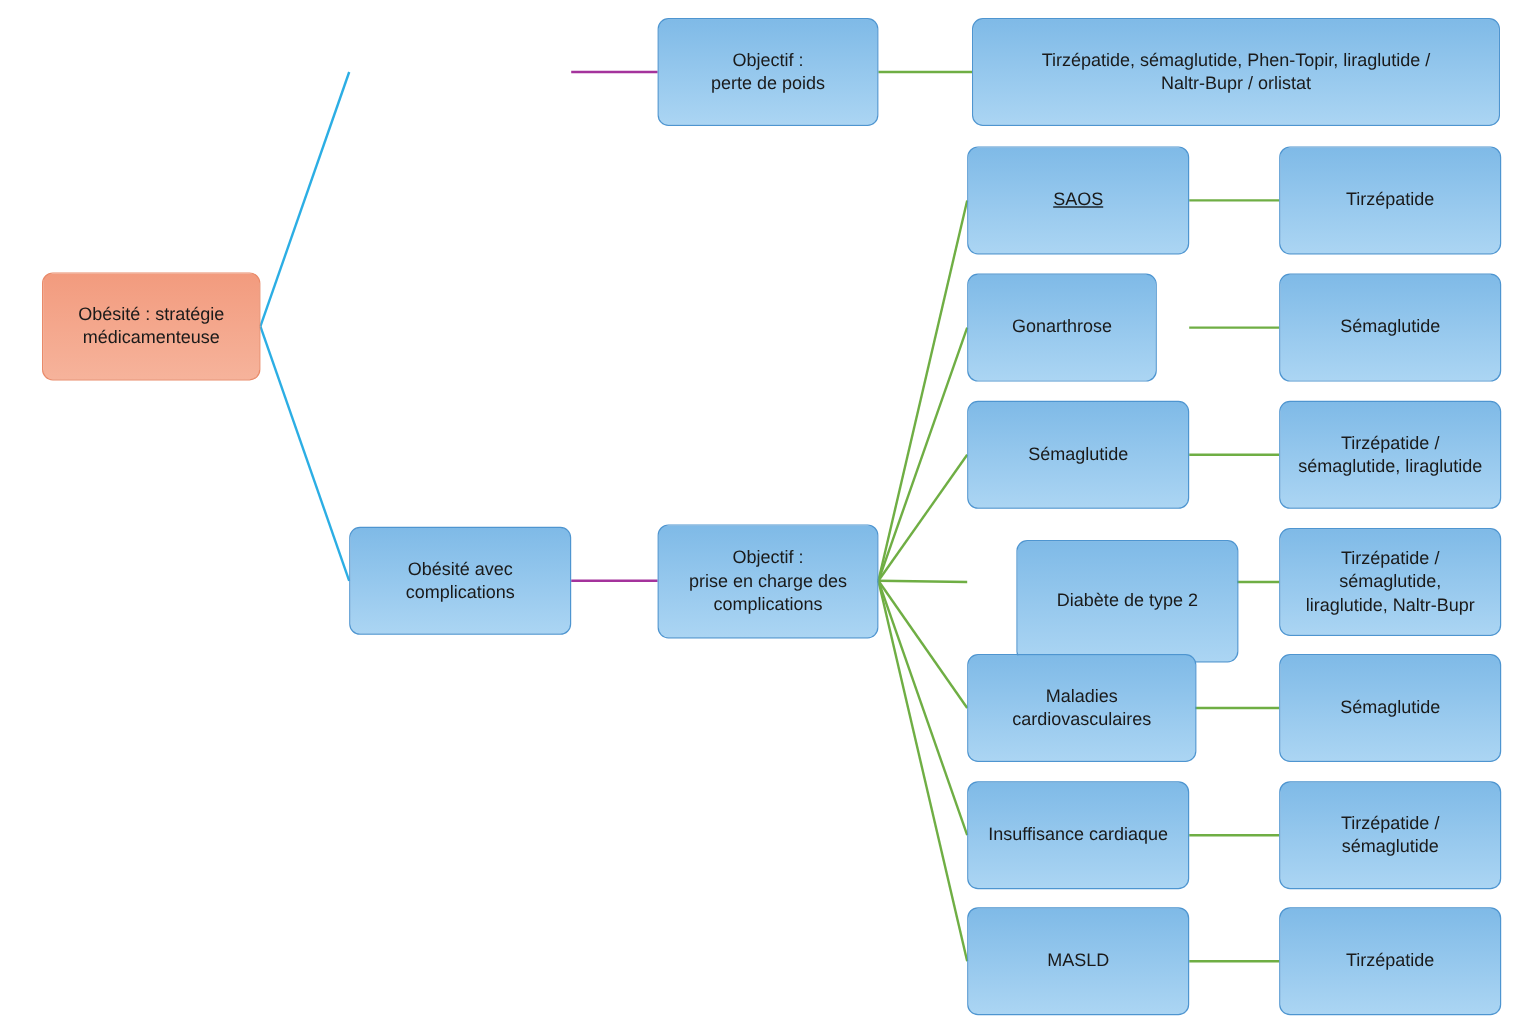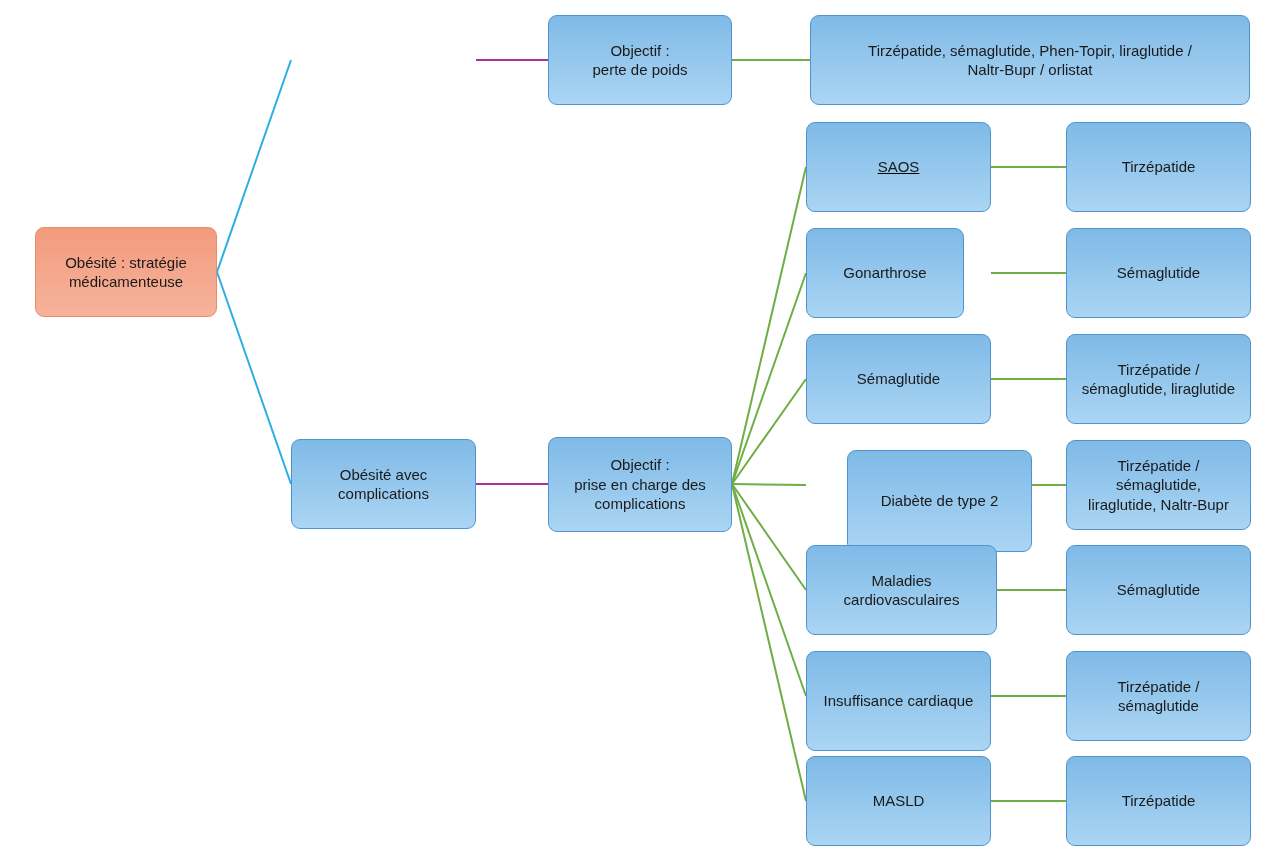--- a/index.html
+++ b/index.html
@@ -118,21 +118,21 @@
   <div class="node" style="left:806px; top:334px; width:185px; height:90px;">
     <span class="label">Sémaglutide</span>
   </div>
   <div class="node" style="left:806px; top:450px; width:185px; height:102px;margin-left:41px;">
     <span class="label">Diabète de type 2</span>
   </div>
   <div class="node" style="left:806px; top:545px; width:191px; height:90px;">
     <span class="label">Maladies
 cardiovasculaires</span>
   </div>
-  <div class="node" style="left:806px; top:651px; width:185px; height:100px;">
+  <div class="node" style="left:806px; top:651px; width:185px; height:90px;">
     <span class="label">Insuffisance cardiaque</span>
   </div>
   <div class="node" style="left:806px; top:756px; width:185px; height:90px;">
     <span class="label">MASLD</span>
   </div>
 
   <div class="node" style="left:1066px; top:122px; width:185px; height:90px;">
     <span class="label">Tirzépatide</span>
   </div>
   <div class="node" style="left:1066px; top:228px; width:185px; height:90px;">

